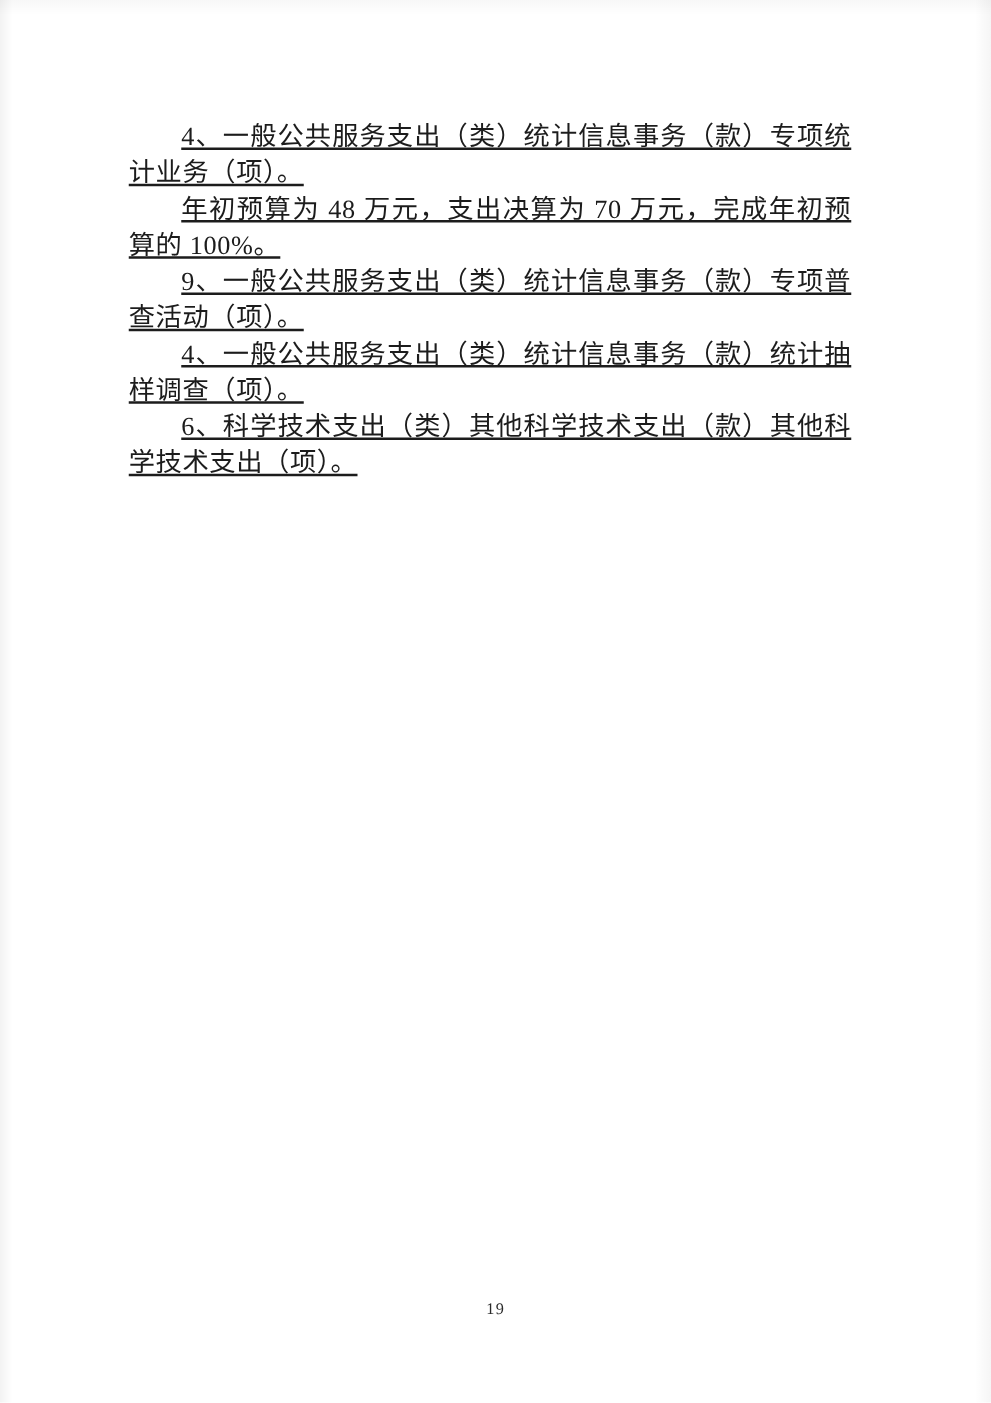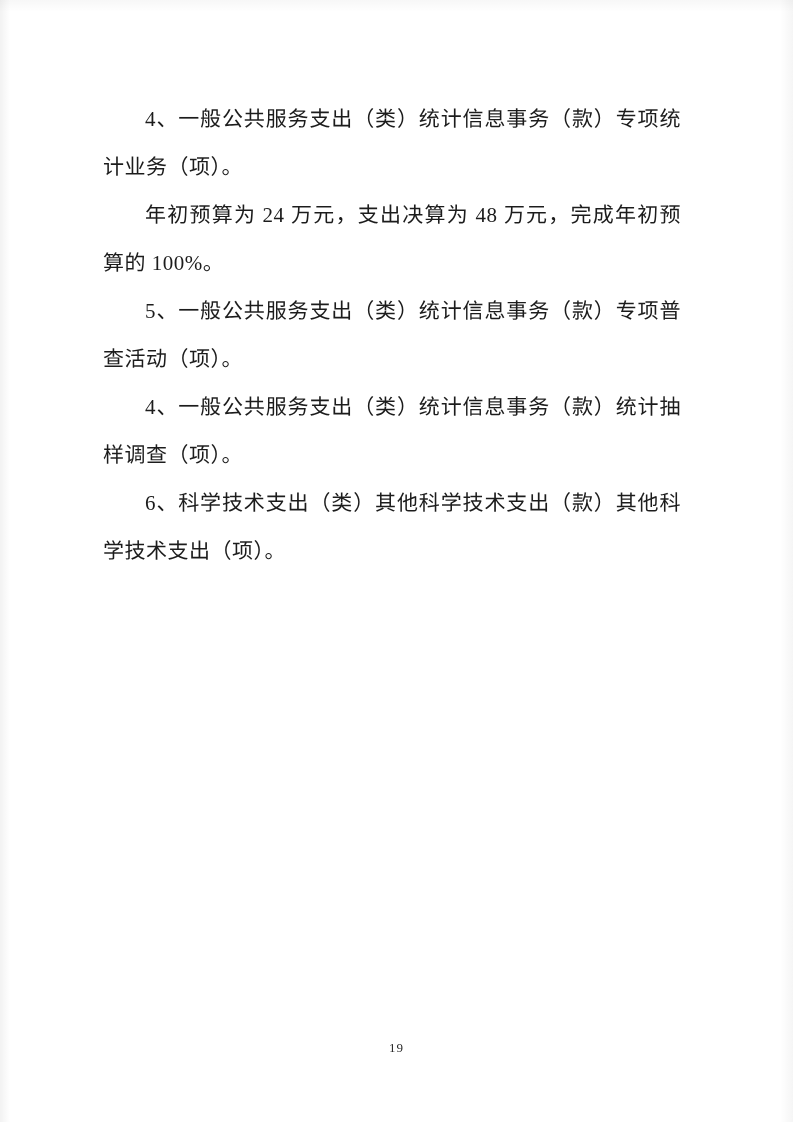--- a/index.html
+++ b/index.html
@@ -21,23 +21,24 @@
   .page {
     position: absolute;
     inset: 0;
   }
   .text-block {
     position: absolute;
     left: 103px;
     top: 95px;
     width: 578px;
     font-size: 21px;
-    line-height: 48px;
+    line-height: 29px;
     text-align: justify;
     letter-spacing: 0.5px;
+    text-decoration: underline;
   }
   .para {
     margin: 0;
     padding: 0;
     text-indent: 2em;
   }
   
   .para.continued {
     text-align-last: justify;
   }
@@ -54,22 +55,22 @@
     letter-spacing: 1px;
   }
 </style>
 </head>
 <body>
 
 <div class="page">
 
   <main class="text-block">
     <p class="para">4、一般公共服务支出（类）统计信息事务（款）专项统计业务（项）。</p>
-    <p class="para">年初预算为 24 万元，支出决算为 48 万元，完成年初预算的 100%。</p>
-    <p class="para">5、一般公共服务支出（类）统计信息事务（款）专项普查活动（项）。</p>
+    <p class="para">年初预算为 48 万元，支出决算为 70 万元，完成年初预算的 100%。</p>
+    <p class="para">9、一般公共服务支出（类）统计信息事务（款）专项普查活动（项）。</p>
     <p class="para">4、一般公共服务支出（类）统计信息事务（款）统计抽样调查（项）。</p>
     <p class="para">6、科学技术支出（类）其他科学技术支出（款）其他科学技术支出（项）。</p>
   </main>
 
   <footer class="page-footer">
     <span class="page-number">19</span>
   </footer>
 
 </div>
 

